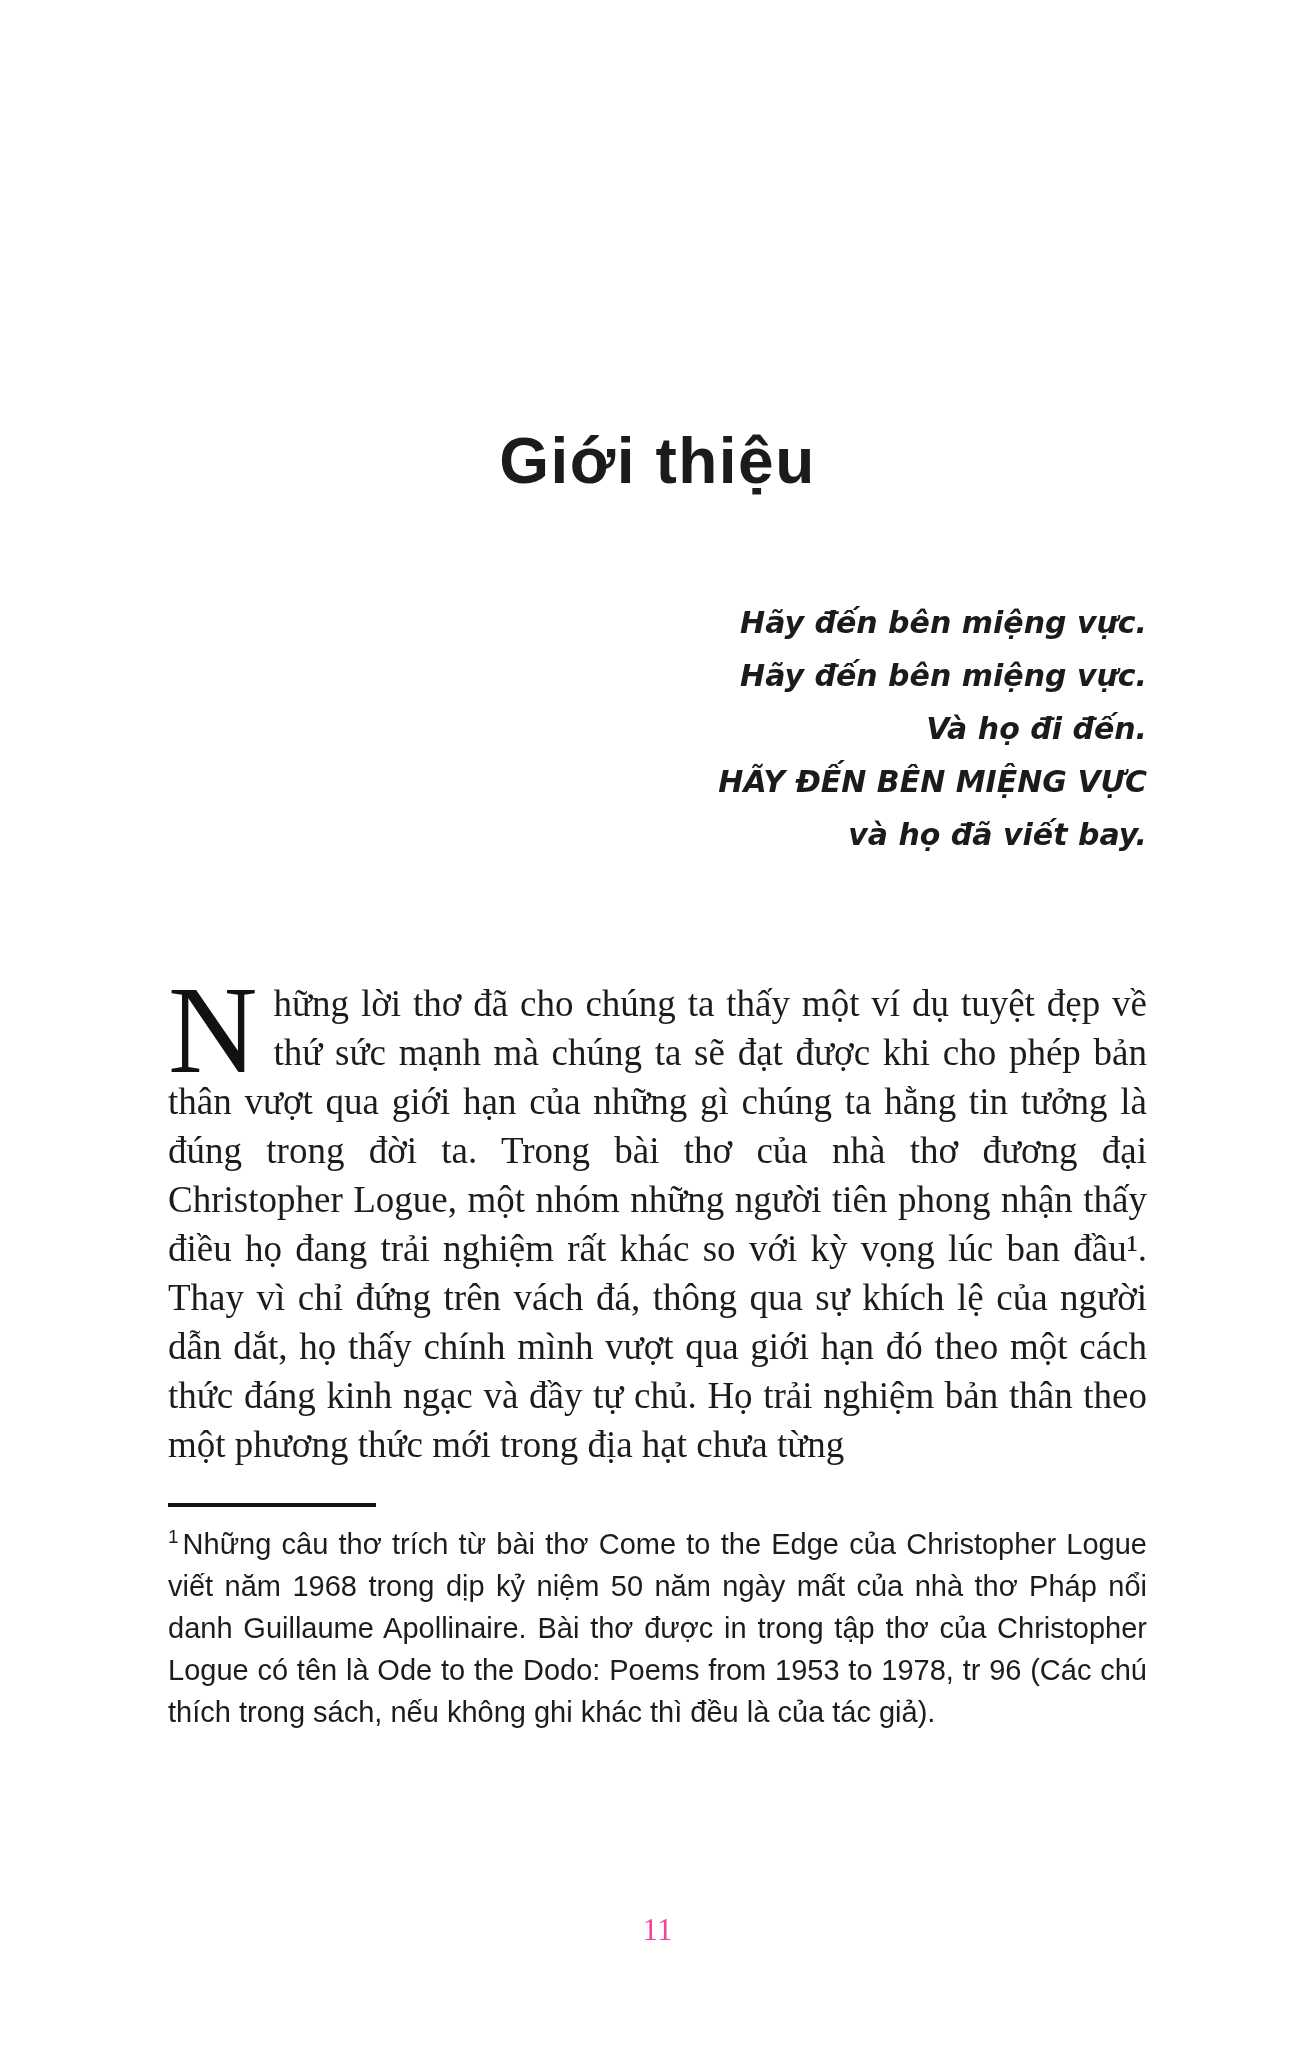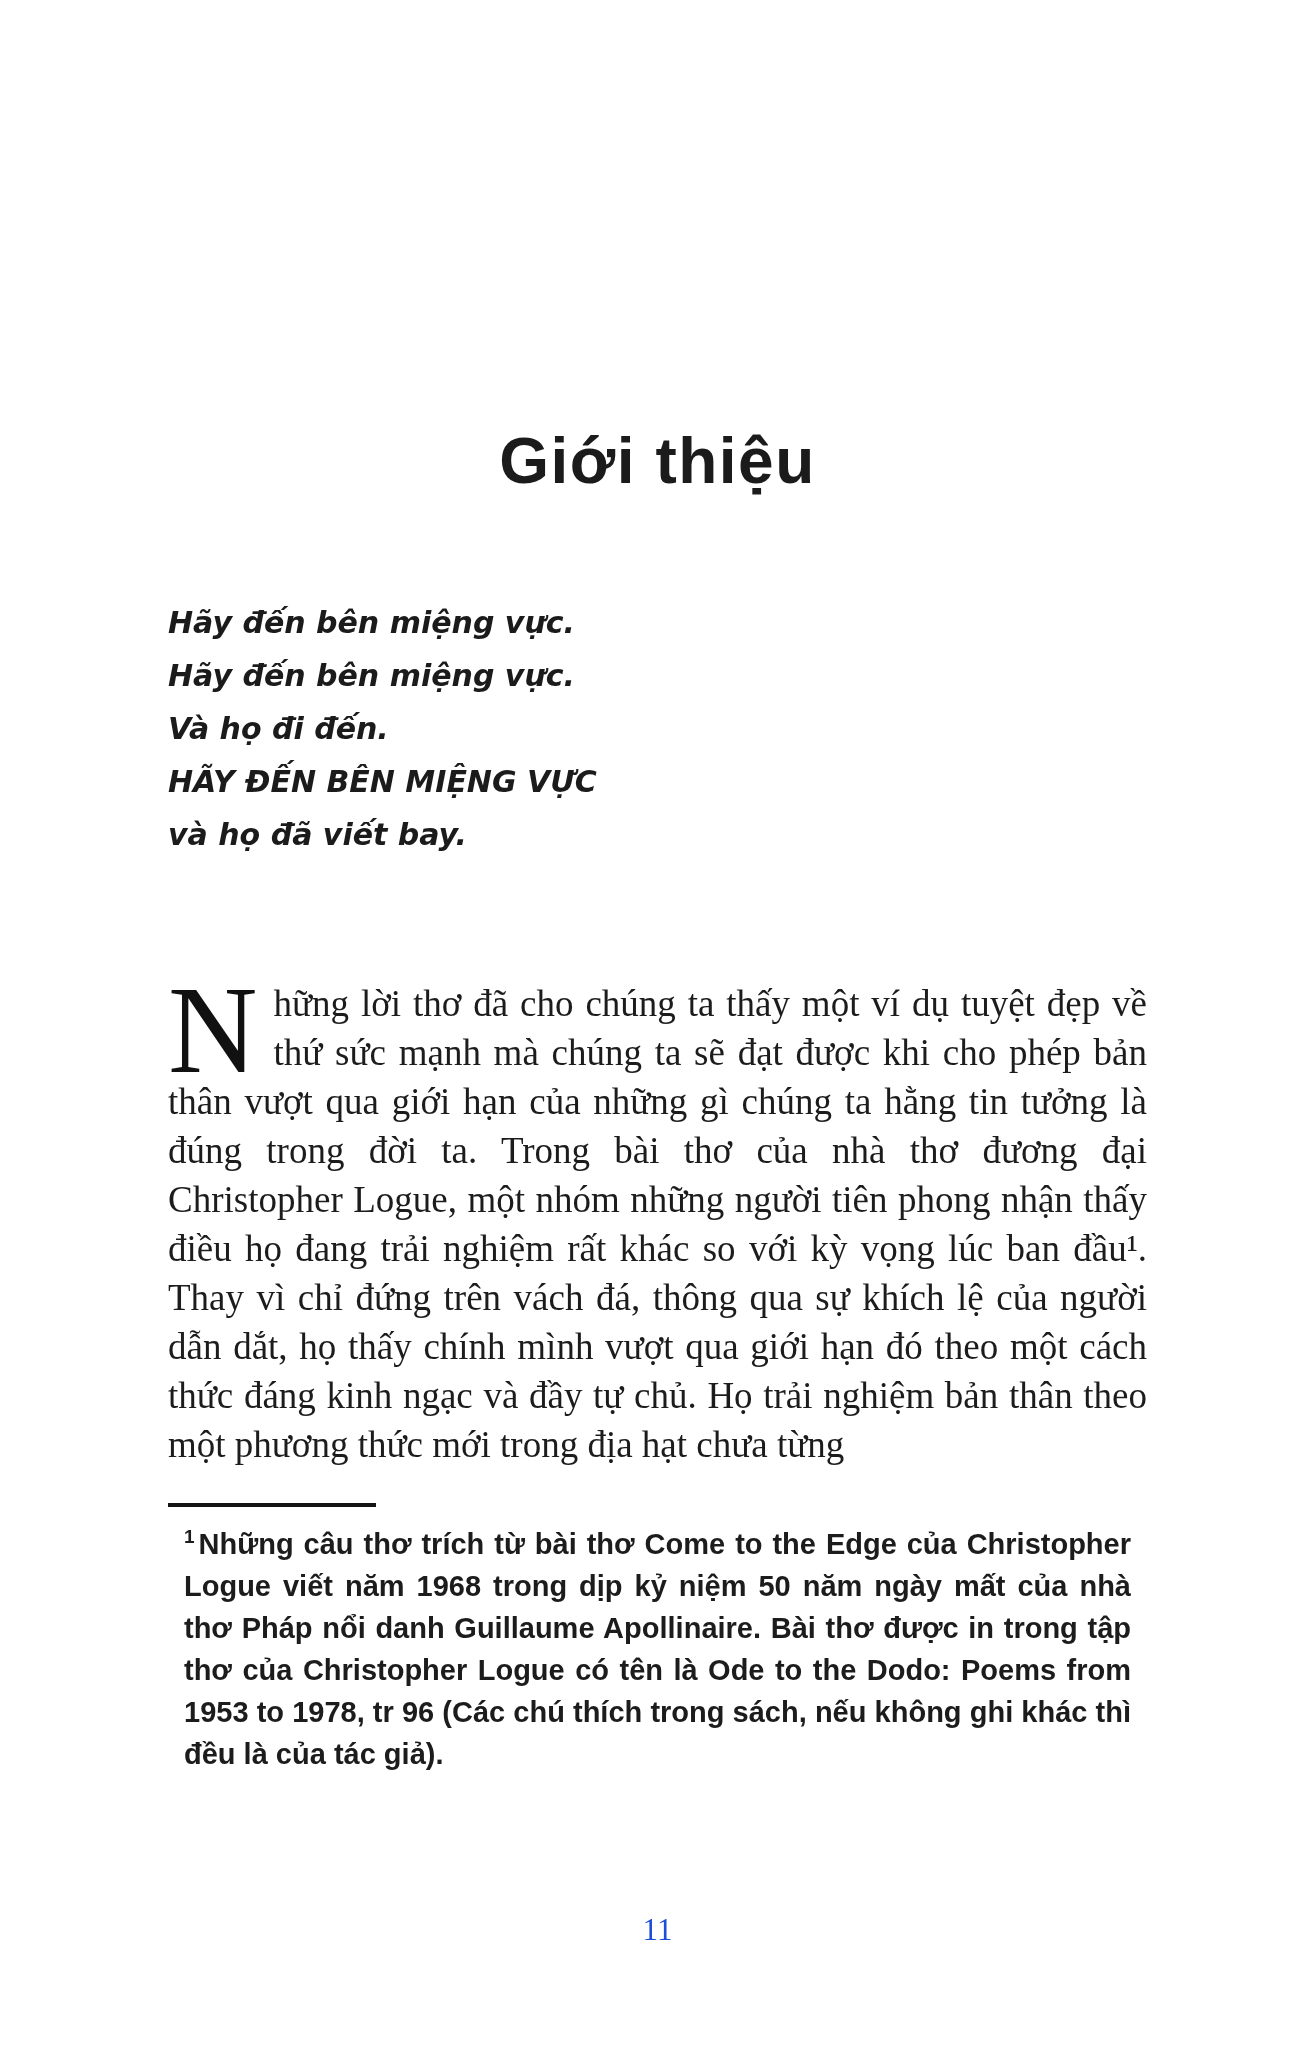--- a/index.html
+++ b/index.html
@@ -26,21 +26,21 @@
     padding-top: 424px;
     text-align: center;
     font-family: "Liberation Sans", sans-serif;
     font-weight: bold;
     font-size: 64px;
     letter-spacing: 1.5px;
     color: #1b1b1b;
   }
   .poem {
     margin-top: 98px;
-    text-align: left;
+    text-align: right;
     font-family: "DejaVu Sans", sans-serif;
     font-style: italic;
     font-weight: bold;
     font-size: 30px;
     color: #1b1b1b;
   }
   .poem p {
     margin: 0;
     line-height: 53px;
   }
@@ -61,41 +61,40 @@
   .footnote-block {
     margin-top: 34px;
   }
   .footnote-rule {
     width: 208px;
     height: 4px;
     background: #141414;
     margin: 0 0 16px 0;
   }
   .footnote {
-    margin: 16px;
+    margin: 0;
     font-family: "Liberation Sans", sans-serif;
     font-size: 29px;
     line-height: 42px;
     text-align: justify;
     color: #1c1c1c;
-    font-weight: bold;
   }
   .footnote sup {
     font-size: 19px;
     line-height: 0;
     margin-right: 4px;
   }
   .page-number {
     position: absolute;
     left: 0;
     right: 0;
     top: 1912px;
     text-align: center;
     font-size: 31px;
-    color: #1d4ed8;
+    color: #ec4899;
   }
 </style>
 </head>
 <body>
 
 <div class="page">
 
   <h1 class="title">Giới thiệu</h1>
 
   <div class="poem">

